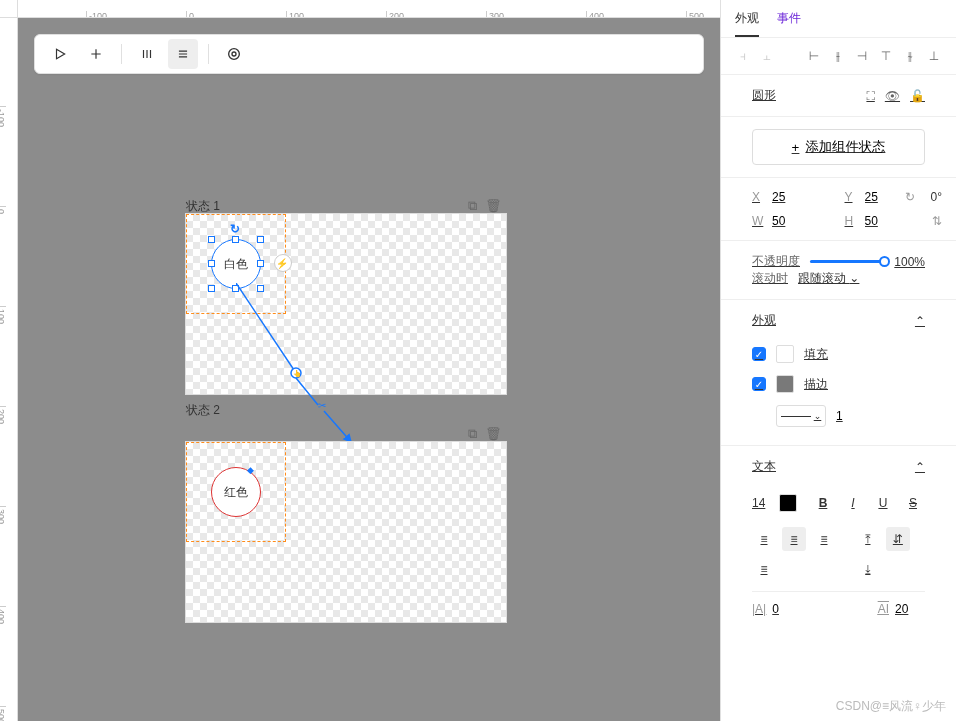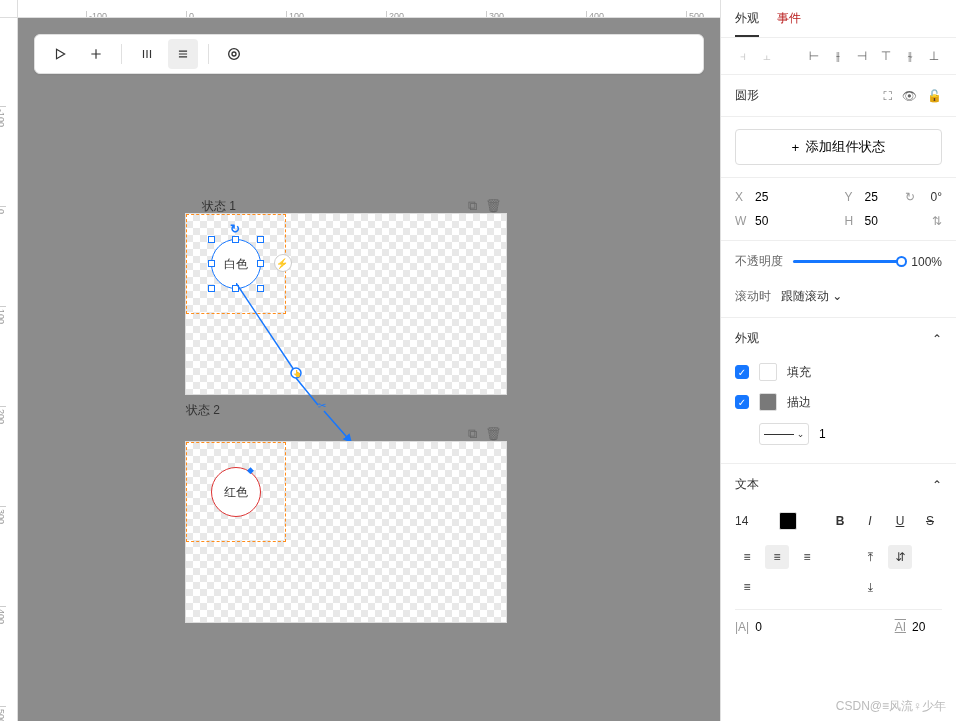--- a/index.html
+++ b/index.html
@@ -23,26 +23,26 @@
   .state-icons { position: absolute; display: flex; gap: 8px; color: #666; }
   .panel { position: absolute; background: #fff; box-shadow: 0 0 0 1px #ddd; background-image: linear-gradient(45deg,#e8e8e8 25%,transparent 25%),linear-gradient(-45deg,#e8e8e8 25%,transparent 25%),linear-gradient(45deg,transparent 75%,#e8e8e8 75%),linear-gradient(-45deg,transparent 75%,#e8e8e8 75%); background-size: 14px 14px; background-position: 0 0,0 7px,7px -7px,-7px 0; }
   .dashed-box { position: absolute; border: 1px dashed #ff8c1a; }
   .circle { position: absolute; width: 50px; height: 50px; border-radius: 50%; background: #fff; display: flex; align-items: center; justify-content: center; font-size: 12px; }
   .circle.selected { border: 1px solid #1677ff; }
   .sel-handle { position: absolute; width: 7px; height: 7px; background: #fff; border: 1px solid #1677ff; }
   .rotate-icon { position: absolute; top: -18px; left: 50%; margin-left: -6px; color: #1677ff; font-weight: bold; }
   .lightning { position: absolute; width: 18px; height: 18px; border-radius: 50%; background: #fff; border: 1px solid #ccc; display: flex; align-items: center; justify-content: center; font-size: 10px; color: #999; }
   .props { width: 236px; background: #fff; border-left: 1px solid #e0e0e0; overflow-y: auto; font-size: 12px; }
   .tabs { display: flex; border-bottom: 1px solid #eee; padding: 0 14px; gap: 18px; }
-  .tab { padding: 10px 0 8px; color: #b91c1c; cursor: pointer; }
+  .tab { padding: 10px 0 8px; color: #6d28d9; cursor: pointer; }
   .tab.active { color: #333; border-bottom: 2px solid #333; }
   .align-row { display: flex; padding: 8px 12px; gap: 4px; border-bottom: 1px solid #eee; }
   .align-btn { width: 20px; height: 20px; display: flex; align-items: center; justify-content: center; color: #666; cursor: pointer; }
   .align-btn.dis { color: #ccc; }
-  .section { padding: 12px 14px; border-bottom: 1px solid #eee; }
+  .section { padding: 12px 31px; border-bottom: 1px solid #eee; text-decoration: underline; }
   .sec-head { display: flex; align-items: center; justify-content: space-between; font-weight: 500; margin-bottom: 0; }
   .sec-head.mb { margin-bottom: 10px; }
   .sec-icons { display: flex; gap: 10px; color: #666; }
   .add-state-btn { width: 100%; padding: 8px; border: 1px solid #ddd; border-radius: 4px; background: #fff; cursor: pointer; display: flex; align-items: center; justify-content: center; gap: 6px; }
   .grid2 { display: grid; grid-template-columns: 1fr 1fr; gap: 10px 12px; }
   .field { display: flex; align-items: center; gap: 6px; }
   .field-label { color: #999; width: 14px; }
   .field input { border: none; width: 40px; font-size: 12px; outline: none; }
   .slider-row { display: flex; align-items: center; gap: 10px; }
   .slider-label { color: #666; flex-shrink: 0; }
@@ -81,21 +81,21 @@
     <span style="top:188px">0</span>
     <span style="top:288px">100</span>
     <span style="top:388px">200</span>
     <span style="top:488px">300</span>
     <span style="top:588px">400</span>
     <span style="top:688px">500</span>
   </div>
 
   <div class="stage">
 
-    <div class="state-label" style="top:180px; left:184px">状态 1</div>
+    <div class="state-label" style="top:180px; left:168px">状态 1</div>
     <div class="state-icons" style="top:180px; left:450px">
       <span>⧉</span>
       <span>🗑</span>
     </div>
     <div class="panel" style="top:196px; left:168px; width:320px; height:180px">
       <div class="dashed-box" style="top:0; left:0; width:100px; height:100px"></div>
       <div class="circle selected" style="top:25px; left:25px;">
         <span>白色</span>
         <span class="rotate-icon">↻</span>
         <span class="sel-handle" style="top:-4px;left:-4px"></span>
@@ -236,21 +236,21 @@
 
   <div class="section">
     <div class="slider-row">
       <span class="slider-label">不透明度</span>
       <div class="slider">
         <div class="slider-fill" style="width:100%"></div>
         <div class="slider-thumb" style="left:100%"></div>
       </div>
       <span>100%</span>
     </div>
-    <div class="slider-row" style="margin-top:18px">
+    <div class="slider-row" style="margin-top:0">
       <span class="slider-label">滚动时</span>
       <span><span>跟随滚动</span> <span>⌄</span></span>
     </div>
   </div>
 
   <div class="section">
     <div class="sec-head mb">
       <span>外观</span>
       <span class="chevron">⌃</span>
     </div>

